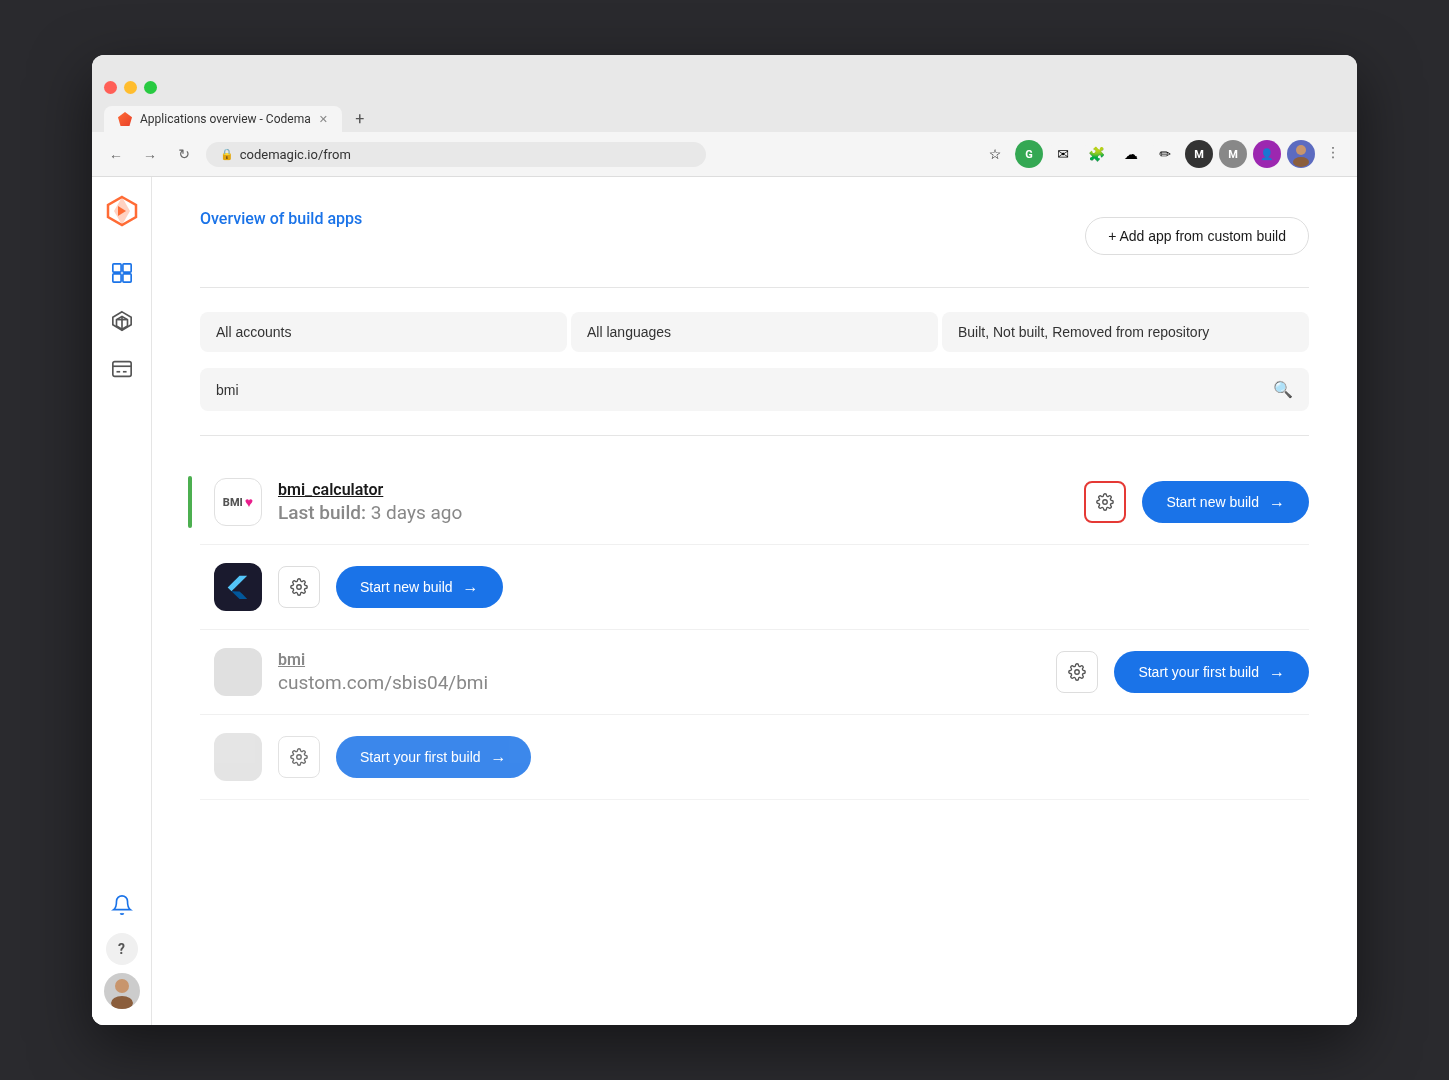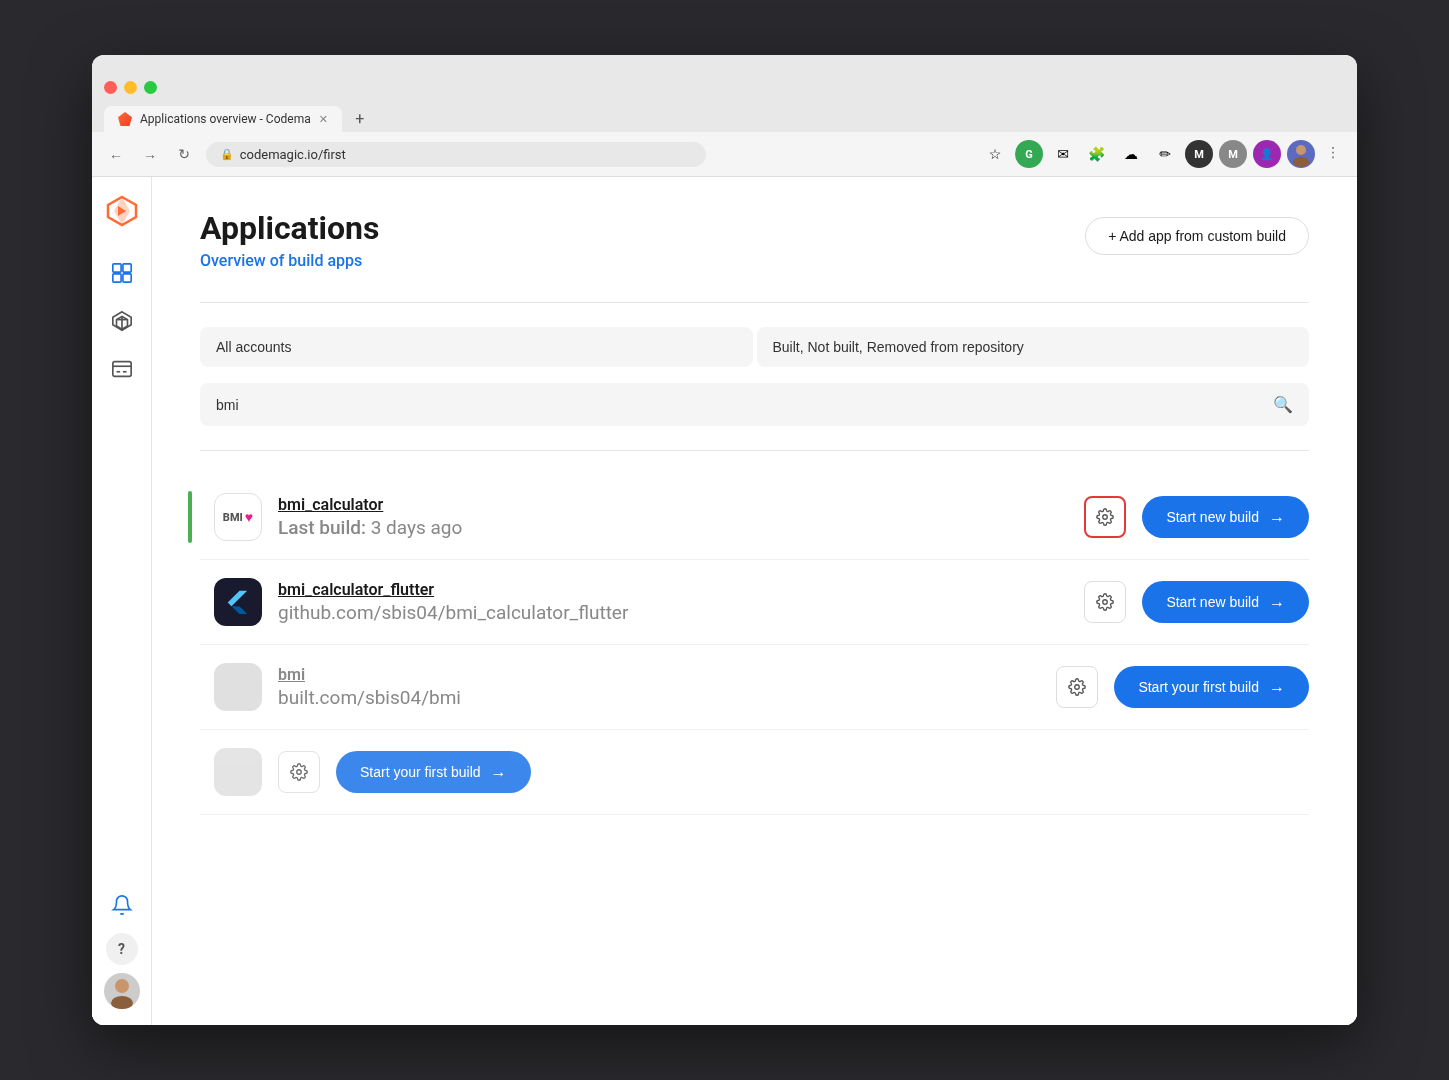--- a/index.html
+++ b/index.html
@@ -386,21 +386,21 @@
       <div class="tab-new">+</div>
     </div>
   </div>
 
   <div class="address-bar">
     <div class="nav-btn">←</div>
     <div class="nav-btn">→</div>
     <div class="nav-btn">↻</div>
     <div class="address-input">
       <span class="address-lock">🔒</span>
-      <span>codemagic.io/first</span>
+      <span>codemagic.io/from</span>
     </div>
     <div class="toolbar-icons">
       <div class="toolbar-icon">☆</div>
       <div class="toolbar-icon" style="background:#34a853;color:white;font-size:11px;font-weight:700;">G</div>
       <div class="toolbar-icon" style="background:#f5f5f5;">✉</div>
       <div class="toolbar-icon" style="background:#f5f5f5;">🧩</div>
       <div class="toolbar-icon" style="background:#f5f5f5;">☁</div>
       <div class="toolbar-icon" style="background:#f5f5f5;">✏</div>
       <div class="toolbar-icon" style="background:#333;color:white;font-size:11px;font-weight:700;">M</div>
       <div class="toolbar-icon" style="background:#888;color:white;font-size:11px;font-weight:700;">M</div>
@@ -465,31 +465,33 @@
           <circle cx="18" cy="13" r="7" fill="#c8956c"></circle>
           <ellipse cx="18" cy="30" rx="11" ry="7" fill="#8b5e3c"></ellipse>
         </svg>
       </div>
     </div>
 
     <div class="main-content">
 
       <div class="page-header">
         <div class="page-title-group">
-          <h1 class="page-title">Applications</h1>
           <div class="page-subtitle">Overview of build apps</div>
         </div>
         <button class="add-app-btn">+ Add app from custom build</button>
       </div>
 
       <div class="divider"></div>
 
       <div class="filters">
         <select class="filter-select">
           <option>All accounts</option>
+        </select>
+        <select class="filter-select">
+          <option>All languages</option>
         </select>
         <select class="filter-select">
           <option>Built, Not built, Removed from repository</option>
         </select>
       </div>
 
       <div class="search-bar">
         <input class="search-input" type="text" value="bmi" placeholder="Search apps..." style="">
         <span class="search-icon">🔍</span>
       </div>
@@ -525,41 +527,37 @@
         </div>
 
         <div class="app-row" style="padding-left: 14px;">
           <div class="app-logo app-logo-flutter">
             <svg width="24" height="24" viewBox="0 0 66 75" fill="#54c5f8">
               <polygon points="37.7,2.1 0.7,38.8 12.7,51 61.7,2.1"></polygon>
               <polygon points="12.7,51 38.1,51.2 61.7,74.9 37.7,74.9" fill="#01579b"></polygon>
               <polygon points="38.1,51.2 49.5,62.5 61.7,74.9" fill="#29b6f6"></polygon>
             </svg>
           </div>
-          <div class="app-info">
-            <div class="app-name">bmi_calculator_flutter</div>
-            <div class="app-meta">github.com/sbis04/bmi_calculator_flutter</div>
-          </div>
           <button class="gear-btn">
             <svg width="18" height="18" viewBox="0 0 24 24" fill="none" stroke="#555" stroke-width="1.8">
               <circle cx="12" cy="12" r="3"></circle>
               <path d="M19.4 15a1.65 1.65 0 0 0 .33 1.82l.06.06a2 2 0 0 1-2.83 2.83l-.06-.06a1.65 1.65 0 0 0-1.82-.33 1.65 1.65 0 0 0-1 1.51V21a2 2 0 0 1-4 0v-.09A1.65 1.65 0 0 0 9 19.4a1.65 1.65 0 0 0-1.82.33l-.06.06a2 2 0 0 1-2.83-2.83l.06-.06A1.65 1.65 0 0 0 4.68 15a1.65 1.65 0 0 0-1.51-1H3a2 2 0 0 1 0-4h.09A1.65 1.65 0 0 0 4.6 9a1.65 1.65 0 0 0-.33-1.82l-.06-.06a2 2 0 0 1 2.83-2.83l.06.06A1.65 1.65 0 0 0 9 4.68a1.65 1.65 0 0 0 1-1.51V3a2 2 0 0 1 4 0v.09a1.65 1.65 0 0 0 1 1.51 1.65 1.65 0 0 0 1.82-.33l.06-.06a2 2 0 0 1 2.83 2.83l-.06.06A1.65 1.65 0 0 0 19.4 9a1.65 1.65 0 0 0 1.51 1H21a2 2 0 0 1 0 4h-.09a1.65 1.65 0 0 0-1.51 1z"></path>
             </svg>
           </button>
           <button class="start-build-btn">
             <span>Start new build</span>
             <span class="arrow">→</span>
           </button>
         </div>
 
         <div class="app-row" style="padding-left: 14px;">
           <div class="app-logo" style="background:#e0e0e0;"></div>
           <div class="app-info">
             <div class="app-name app-name-grey">bmi</div>
-            <div class="app-meta">built.com/sbis04/bmi</div>
+            <div class="app-meta">custom.com/sbis04/bmi</div>
           </div>
           <button class="gear-btn">
             <svg width="18" height="18" viewBox="0 0 24 24" fill="none" stroke="#555" stroke-width="1.8">
               <circle cx="12" cy="12" r="3"></circle>
               <path d="M19.4 15a1.65 1.65 0 0 0 .33 1.82l.06.06a2 2 0 0 1-2.83 2.83l-.06-.06a1.65 1.65 0 0 0-1.82-.33 1.65 1.65 0 0 0-1 1.51V21a2 2 0 0 1-4 0v-.09A1.65 1.65 0 0 0 9 19.4a1.65 1.65 0 0 0-1.82.33l-.06.06a2 2 0 0 1-2.83-2.83l.06-.06A1.65 1.65 0 0 0 4.68 15a1.65 1.65 0 0 0-1.51-1H3a2 2 0 0 1 0-4h.09A1.65 1.65 0 0 0 4.6 9a1.65 1.65 0 0 0-.33-1.82l-.06-.06a2 2 0 0 1 2.83-2.83l.06.06A1.65 1.65 0 0 0 9 4.68a1.65 1.65 0 0 0 1-1.51V3a2 2 0 0 1 4 0v.09a1.65 1.65 0 0 0 1 1.51 1.65 1.65 0 0 0 1.82-.33l.06-.06a2 2 0 0 1 2.83 2.83l-.06.06A1.65 1.65 0 0 0 19.4 9a1.65 1.65 0 0 0 1.51 1H21a2 2 0 0 1 0 4h-.09a1.65 1.65 0 0 0-1.51 1z"></path>
             </svg>
           </button>
           <button class="start-build-btn">
             <span>Start your first build</span>
             <span class="arrow">→</span>

